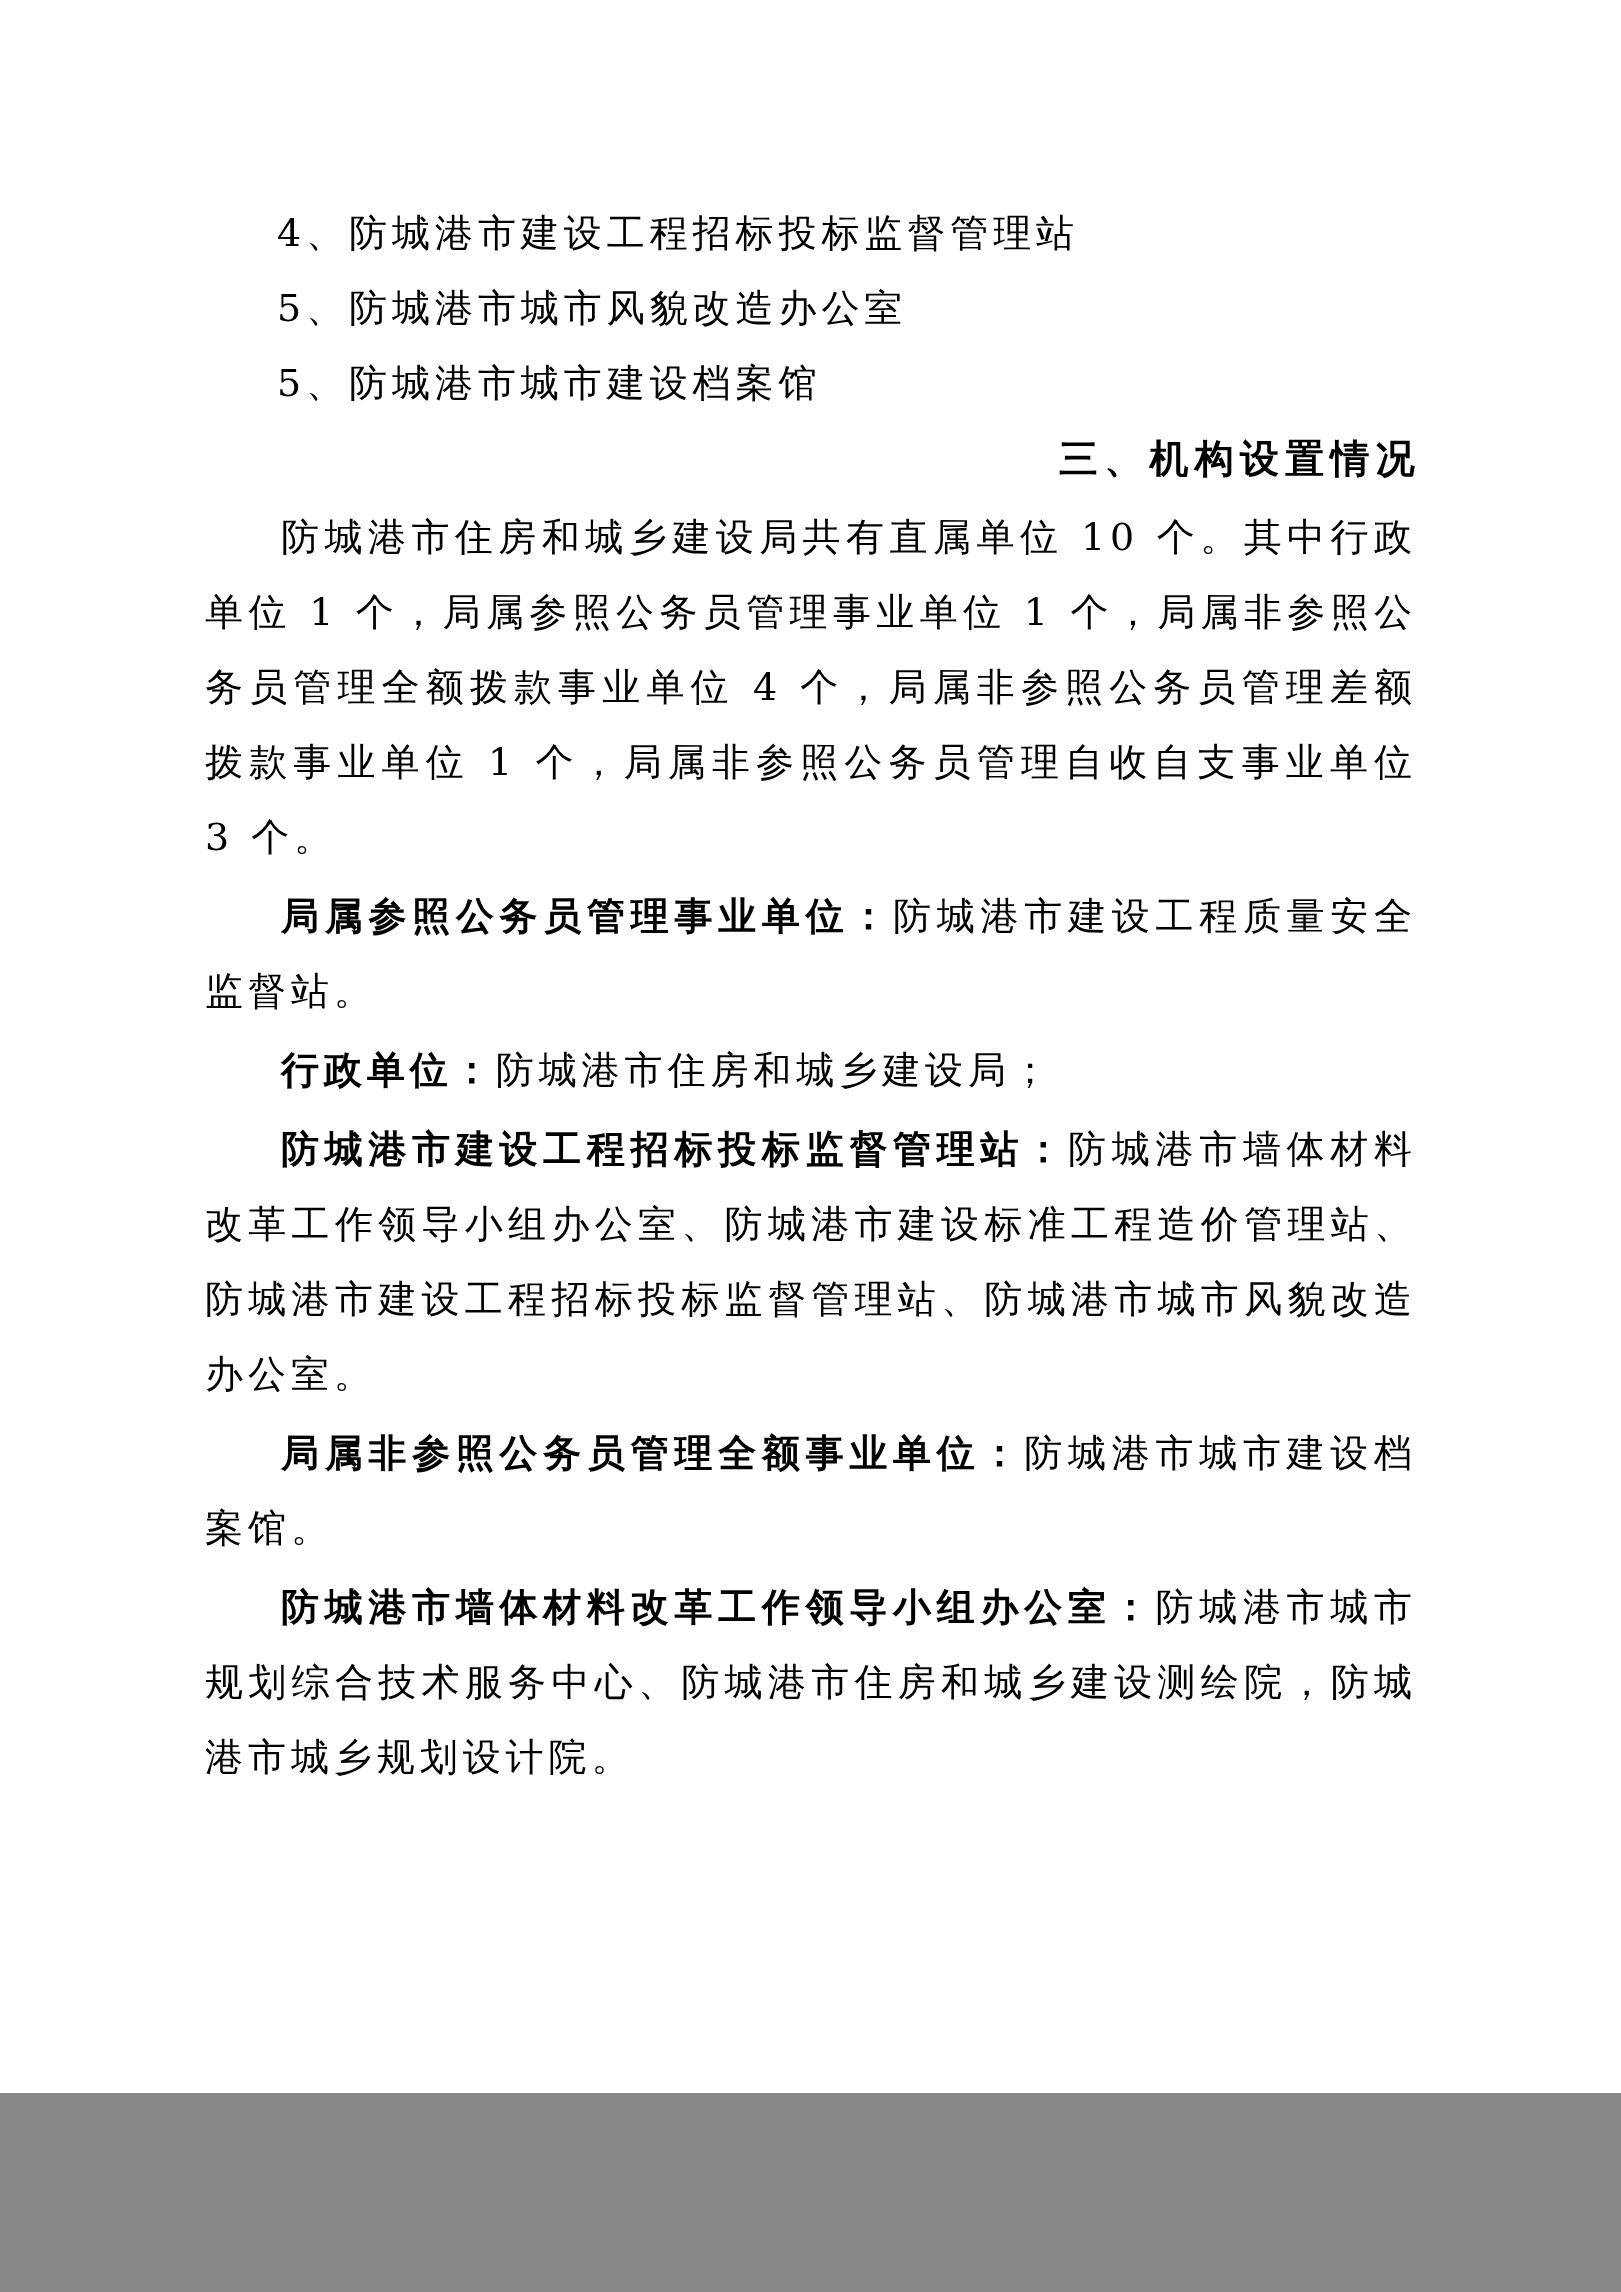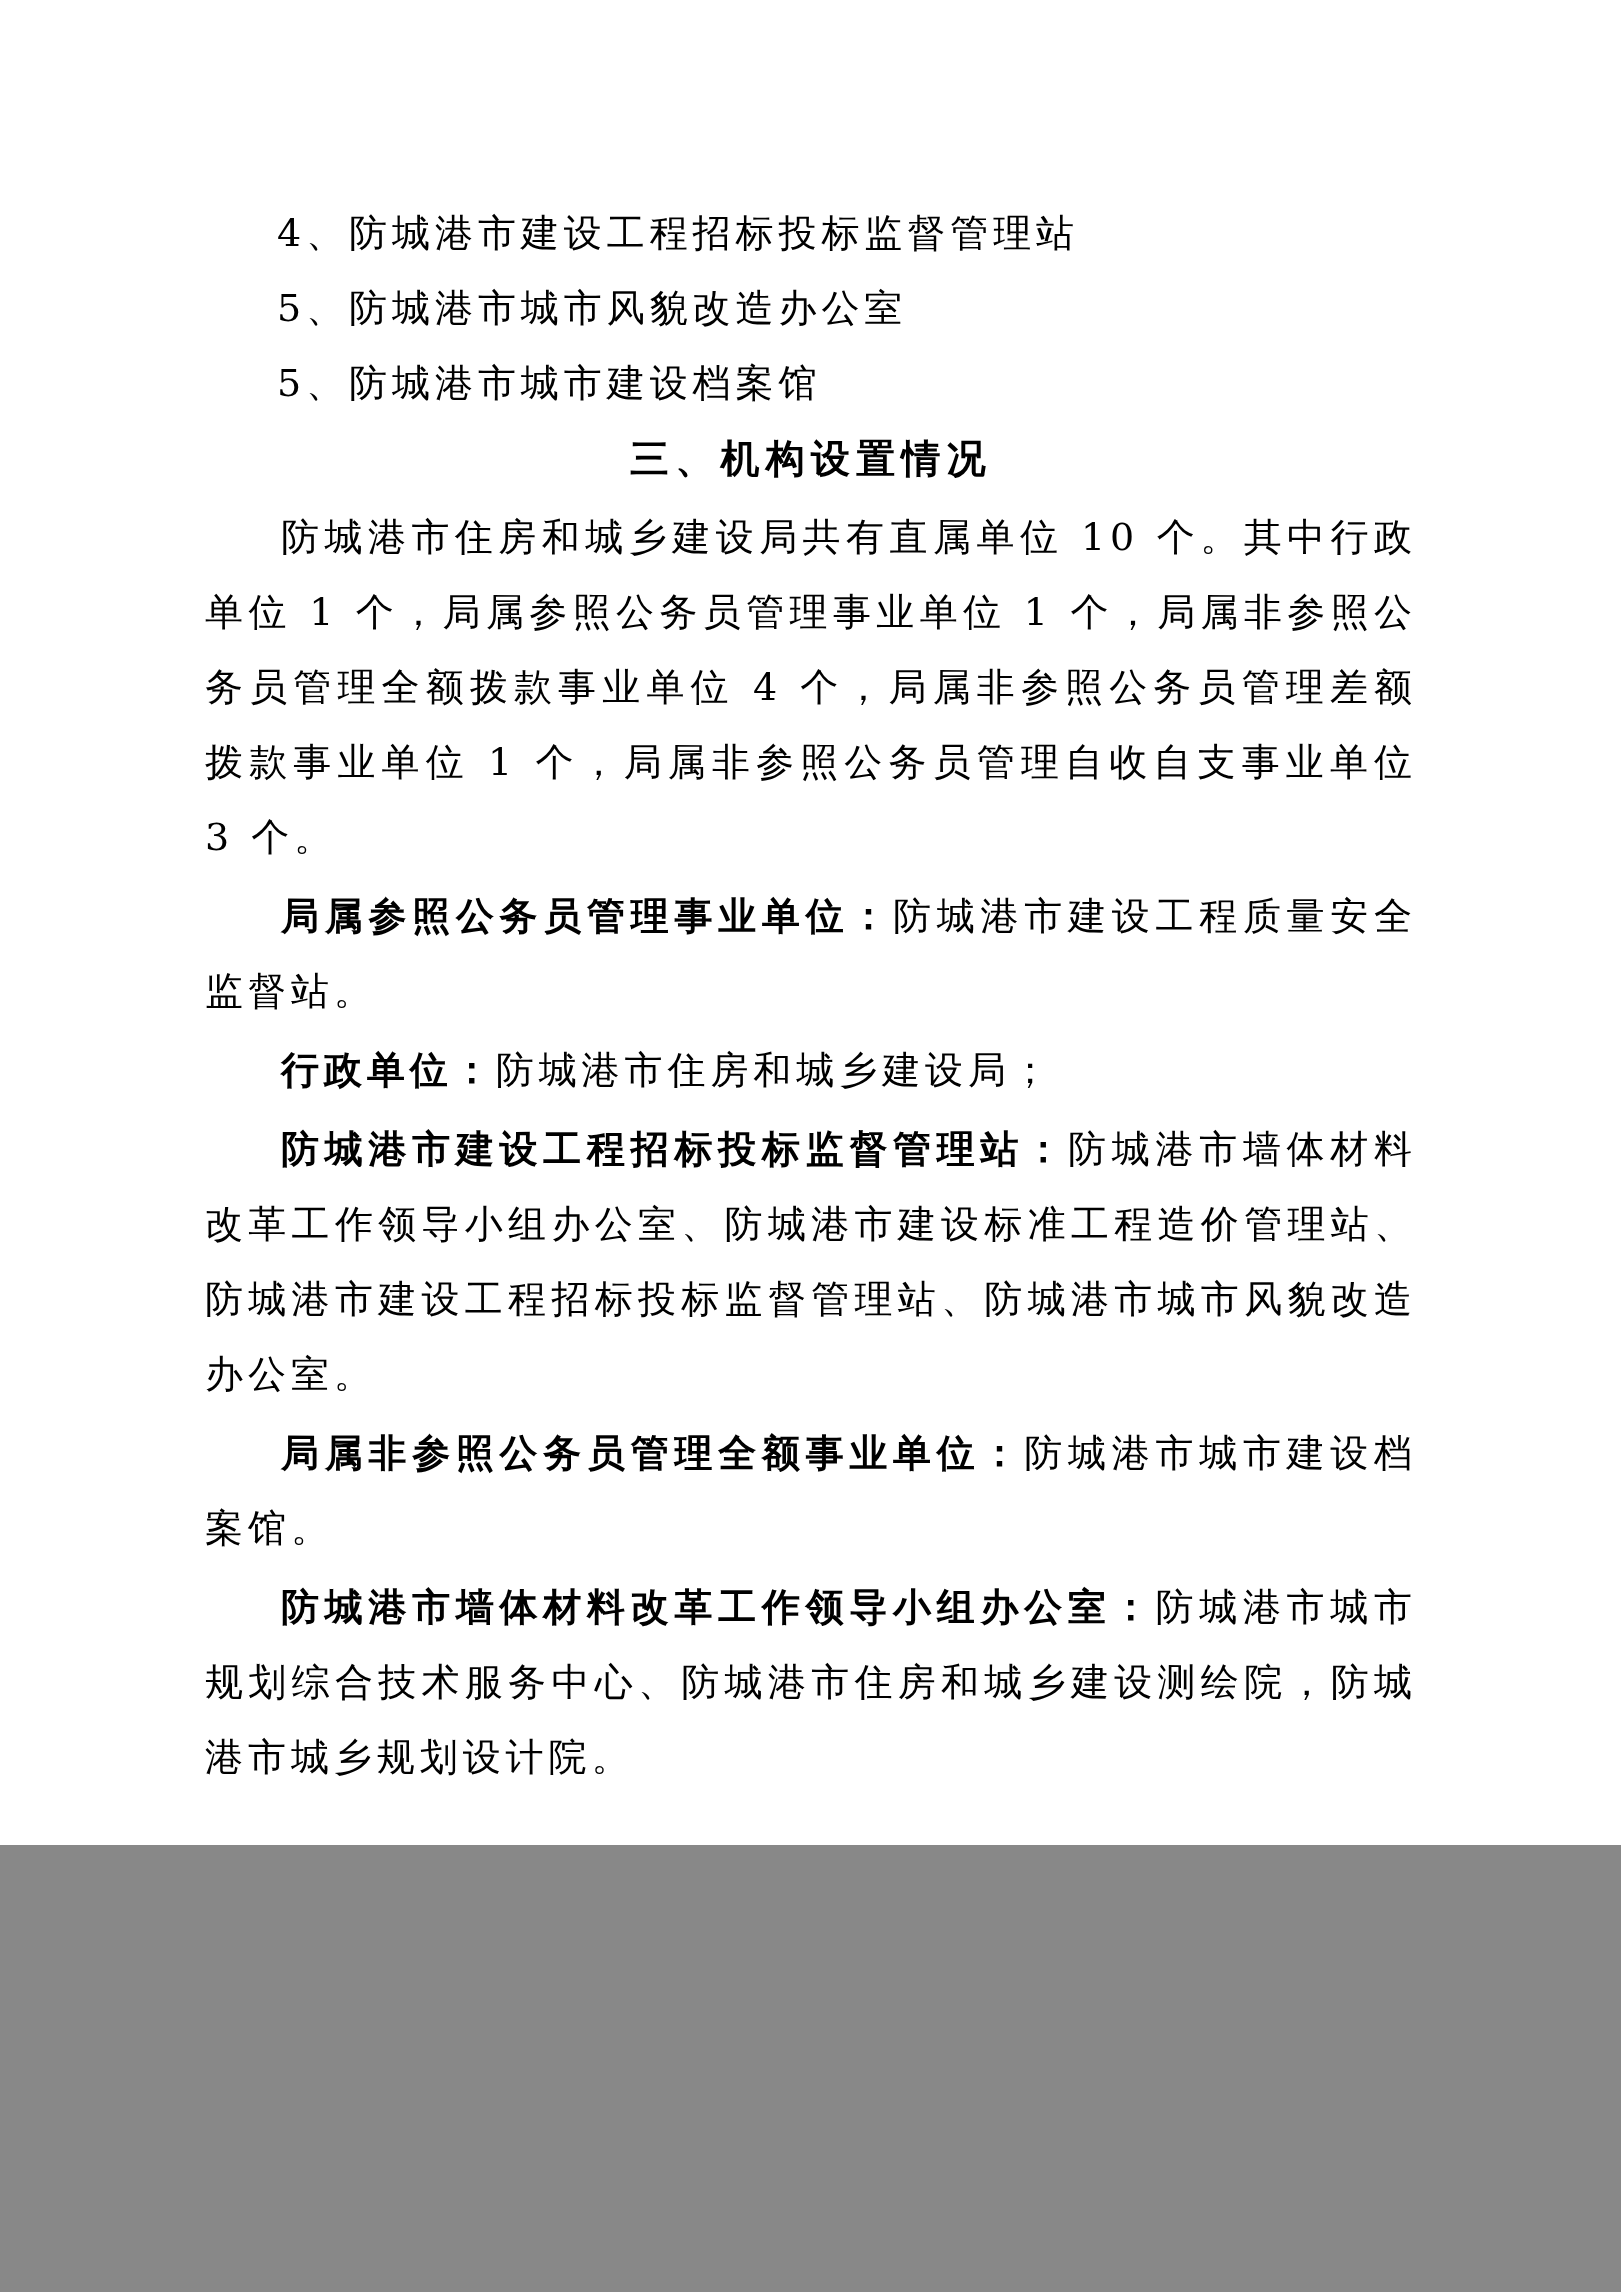--- a/index.html
+++ b/index.html
@@ -3,21 +3,21 @@
 <meta charset="utf-8">
 <style>
   html, body {
     margin: 0;
     padding: 0;
     background: #888;
   }
   .page {
     position: relative;
     width: 1621px;
-    height: 1845px;
+    height: 2093px;
     margin: 0 auto;
     background: #ffffff;
     overflow: hidden;
     color: #000000;
   }
   .content {
     position: absolute;
     left: 201px;
     top: 196px;
     width: 1220px;
@@ -38,21 +38,21 @@
     text-align: left;
   }
   .section-heading {
     font-family: "Liberation Sans", "DejaVu Sans", sans-serif;
     font-weight: bold;
     font-size: 39px;
     line-height: 75px;
     margin: 0;
     text-indent: 0;
     letter-spacing: 0.16em;
-    text-align: center;
+    text-align: right;
   }
   .para-lead {
     font-family: "Liberation Sans", "DejaVu Sans", sans-serif;
     font-weight: bold;
   }
   .page-footer {
     position: absolute;
     left: 0;
     right: 0;
     top: 2152px;

